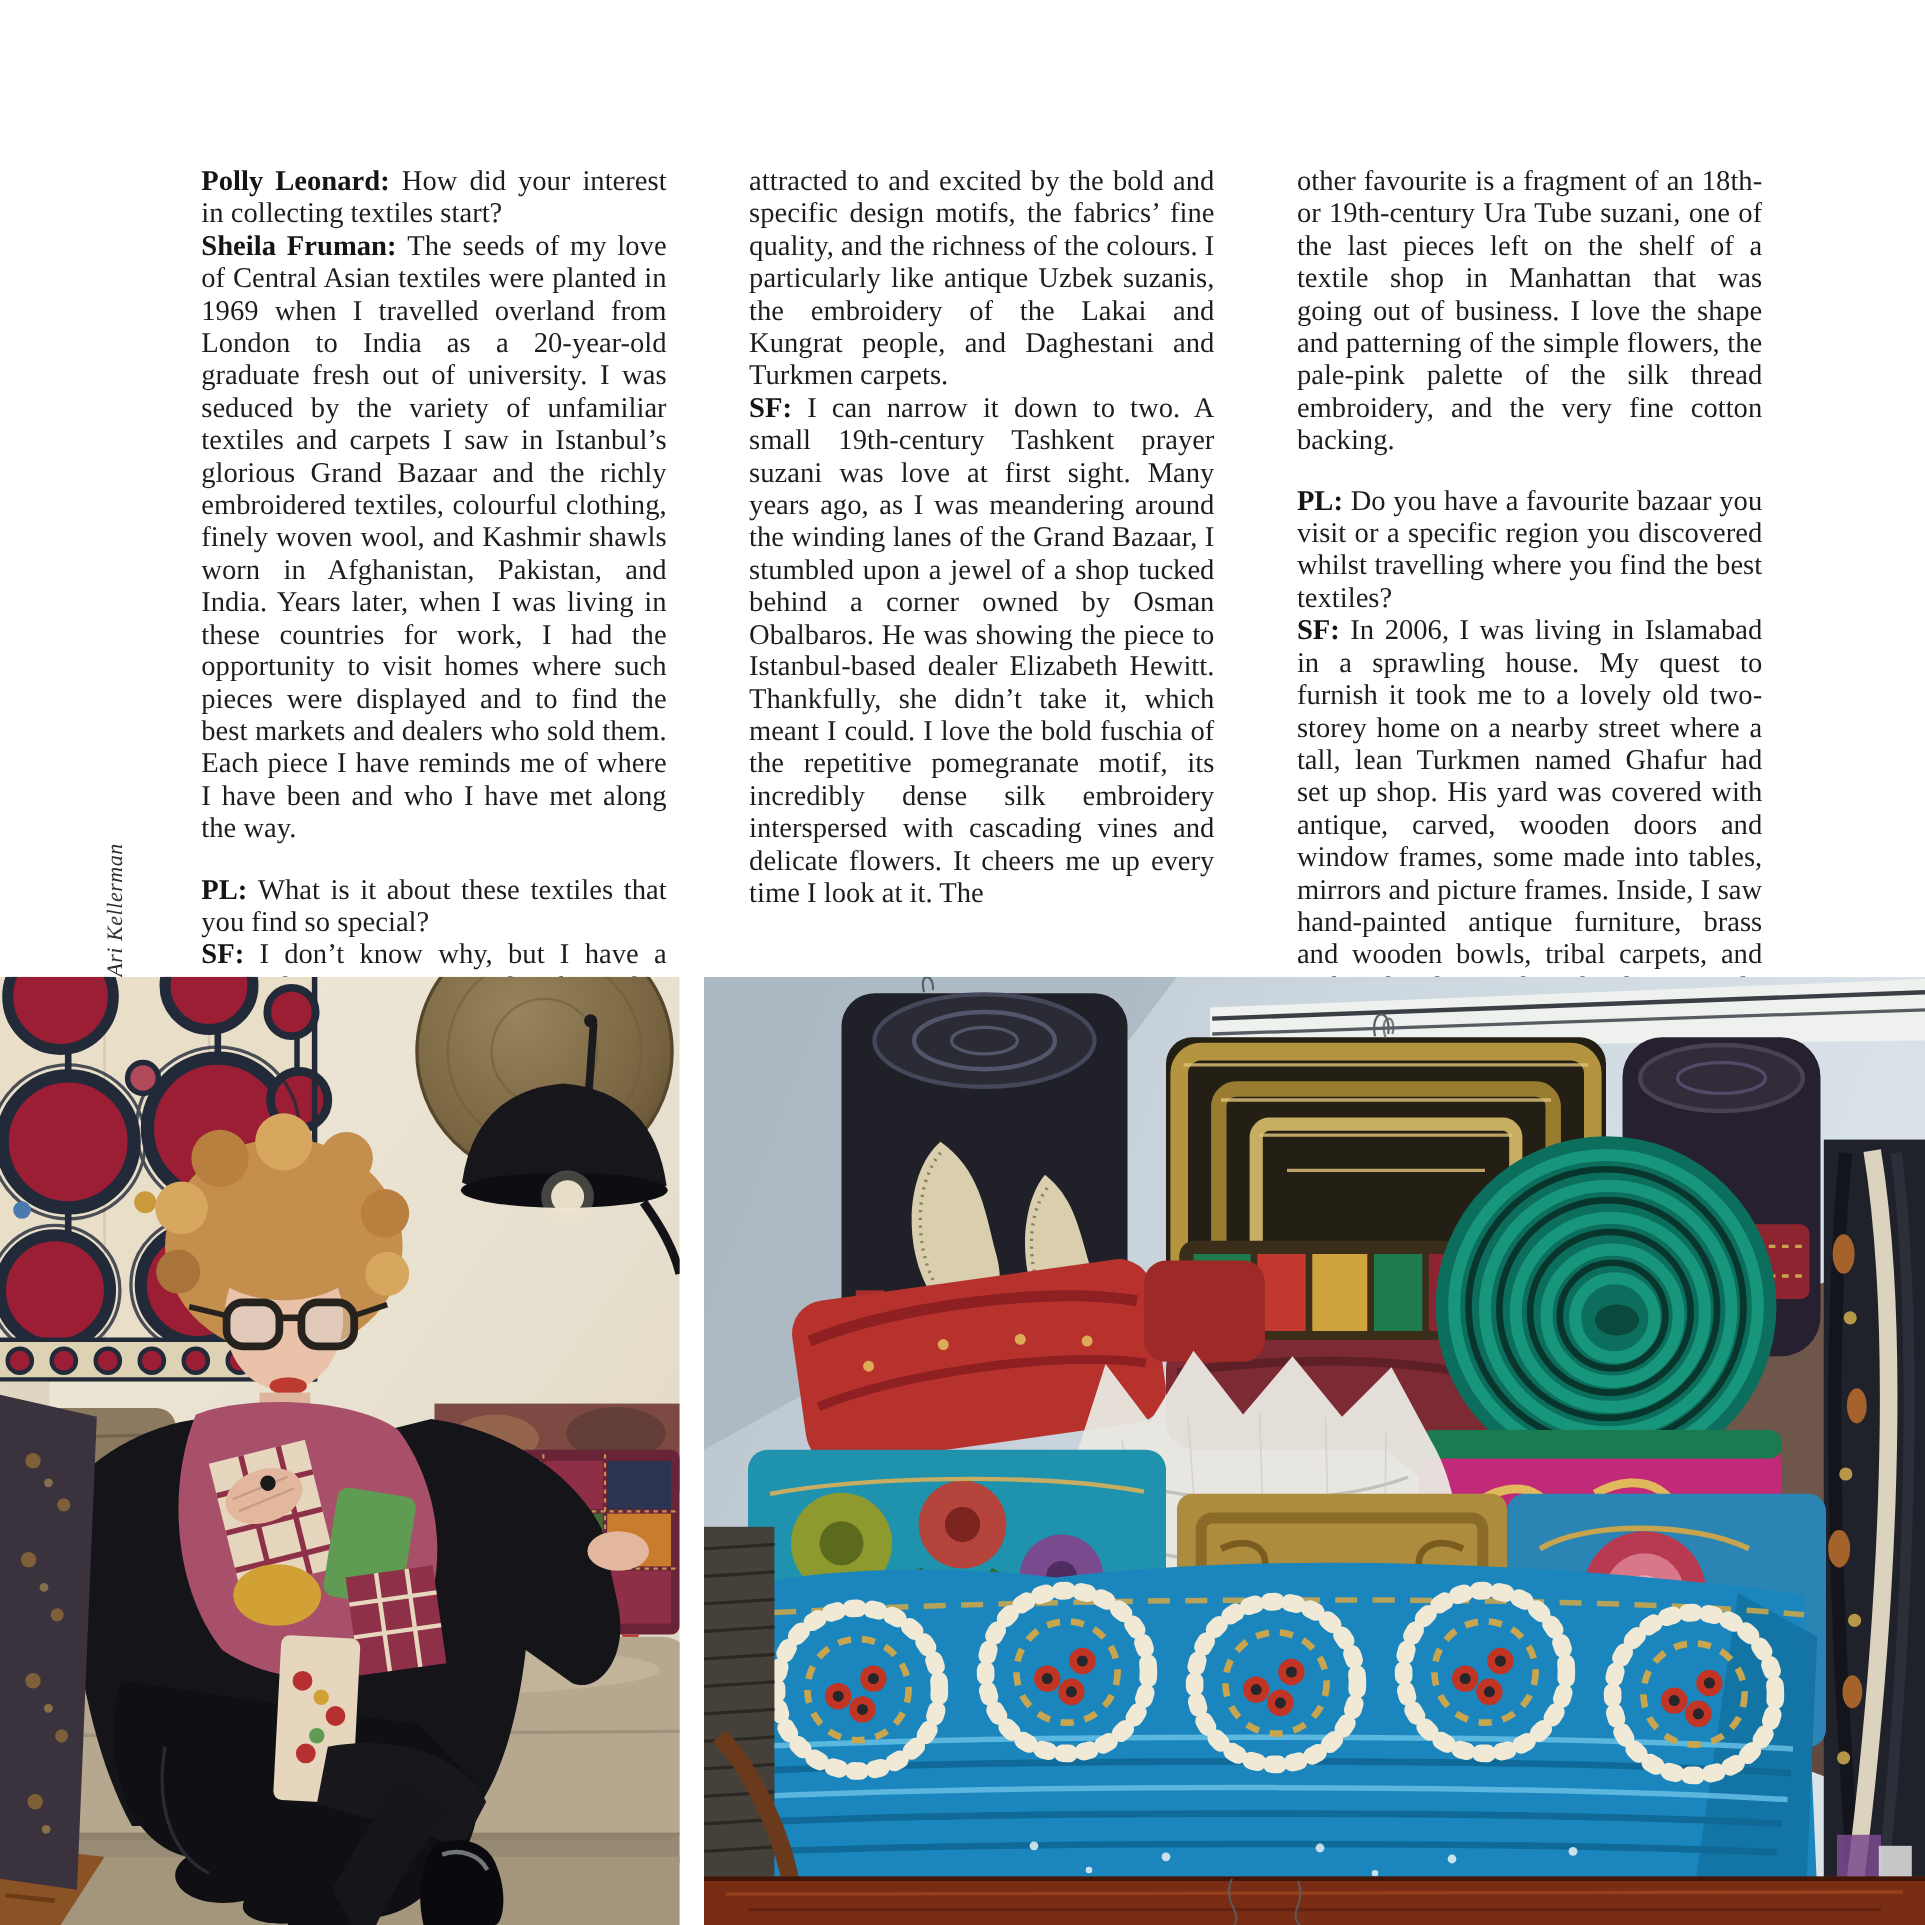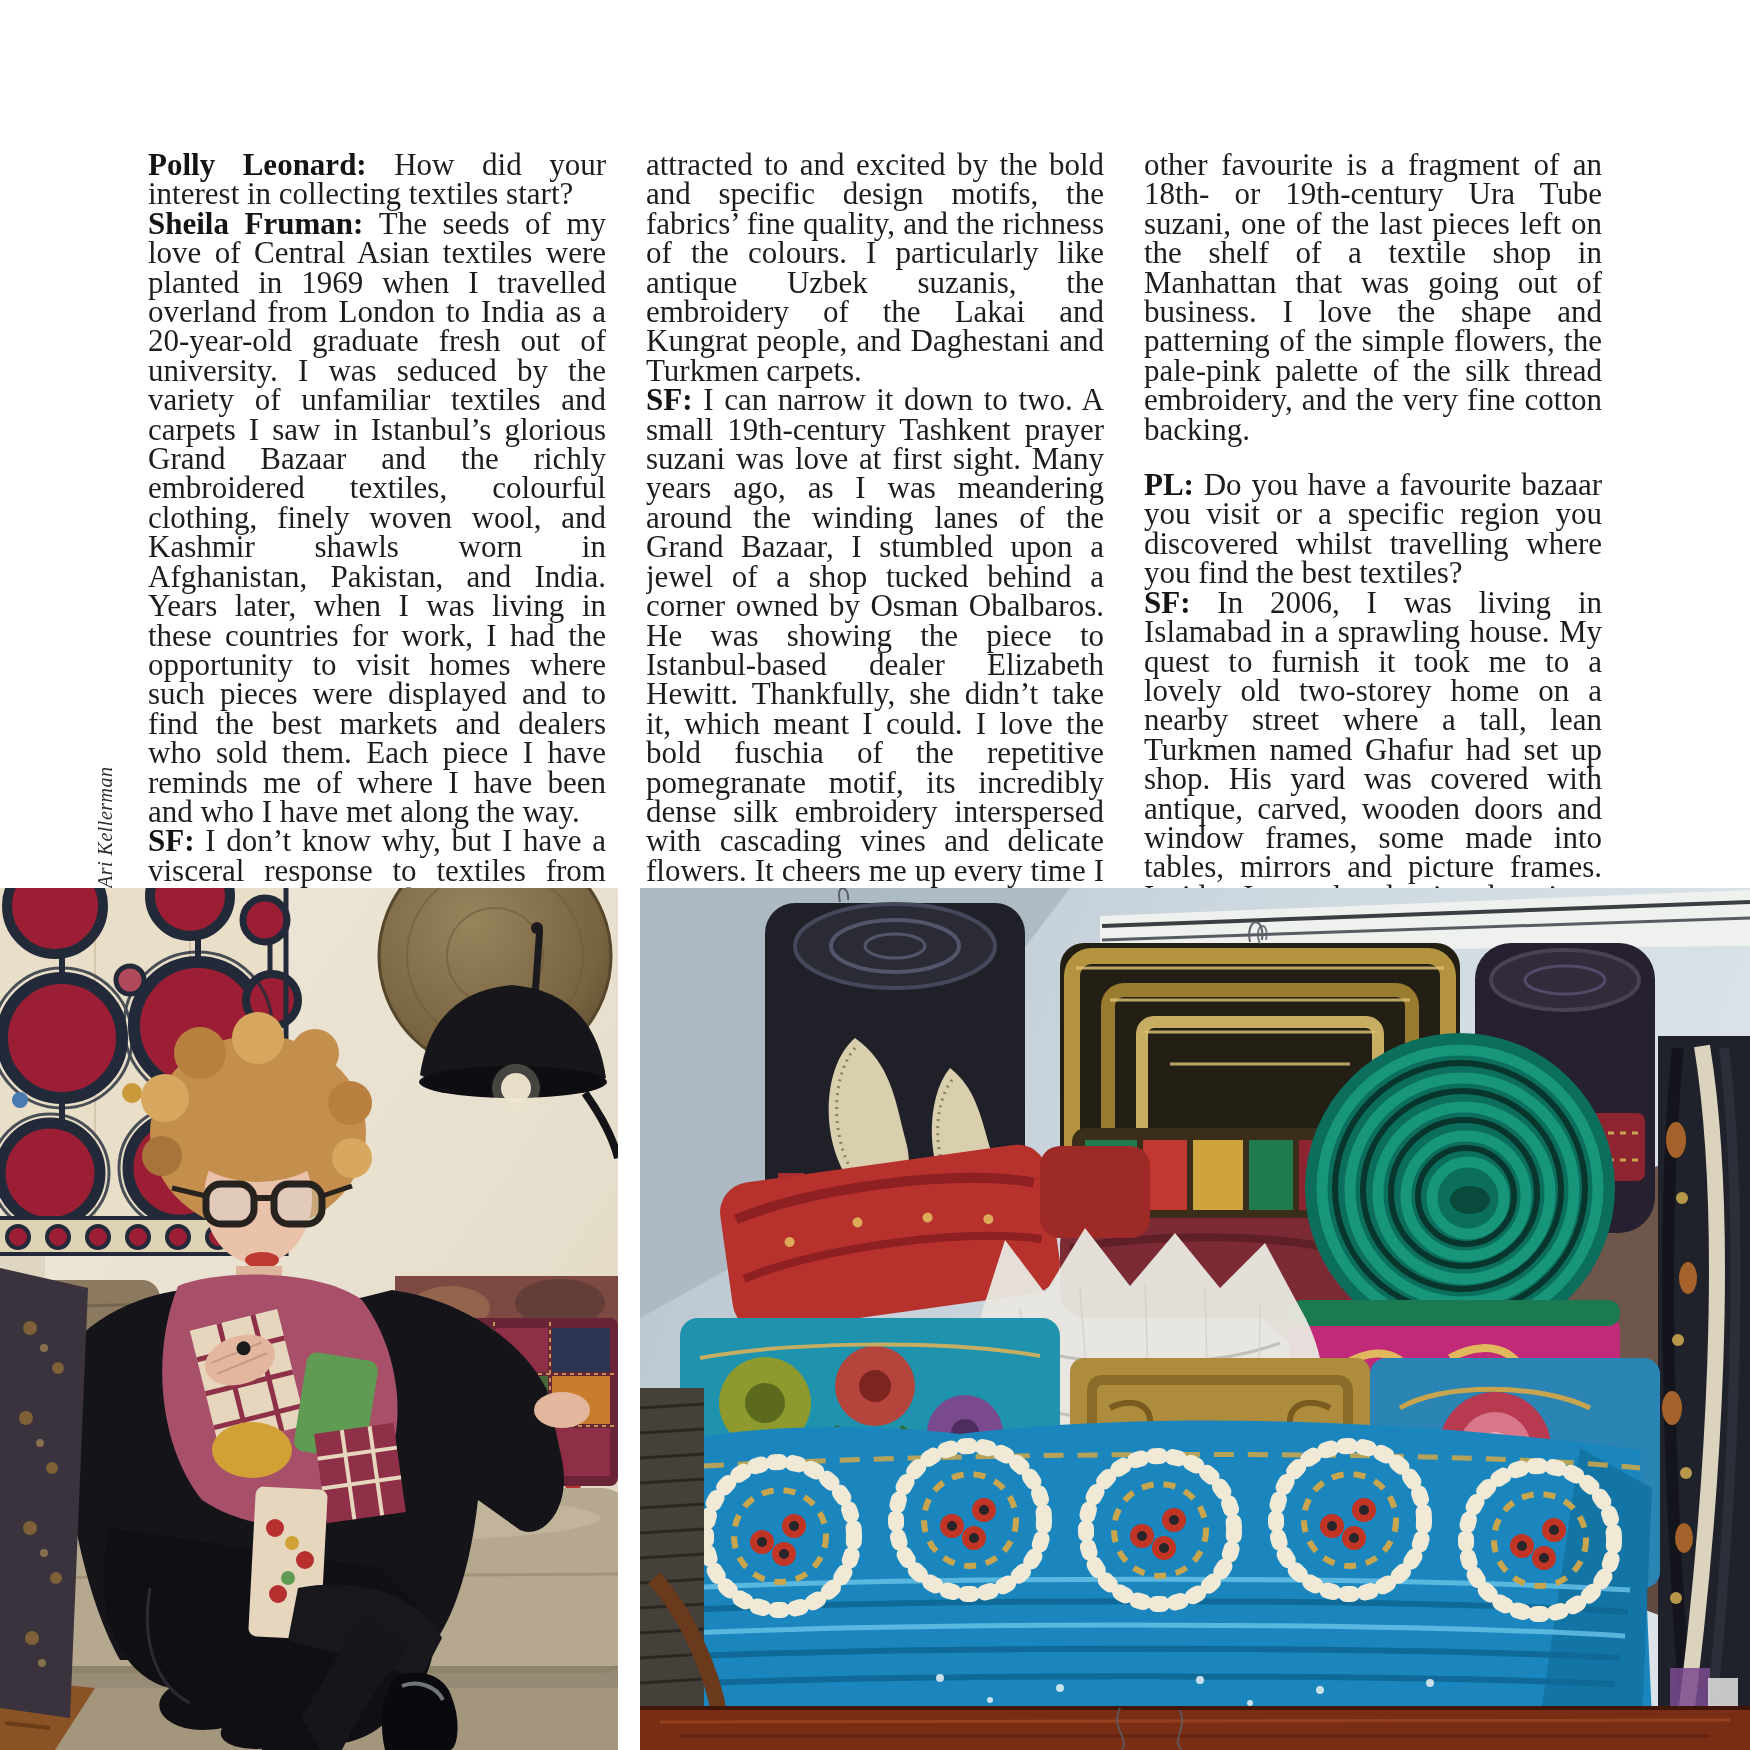--- a/index.html
+++ b/index.html
@@ -6,22 +6,23 @@
   body{
     width:1750px;height:1750px;position:relative;background:#ffffff;
     font-family:"Liberation Serif","DejaVu Serif",serif;overflow:hidden;
   }
   .article{
     position:absolute;top:150px;left:148px;width:1454px;height:738px;
     display:flex;gap:40px;
   }
   .col{
     width:458px;height:738px;overflow:hidden;
-    text-align:justify;font-size:31px;line-height:29.4px;color:#1d1d20;
+    text-align:justify;font-size:26px;line-height:29.4px;color:#1d1d20;
     text-justify:inter-word;
+    margin-left:35px;
   }
   .para{margin:0;}
   .para.gap{margin-top:26px;}
   .para b{font-weight:bold;color:#141416;}
   .marker{font-size:0.62em;color:#2f2f33;letter-spacing:0;}
   .credit{
     position:absolute;left:94px;top:738px;height:150px;width:26px;
     writing-mode:vertical-rl;transform:rotate(180deg);
     font-style:italic;font-size:20px;color:#2e2e30;letter-spacing:0.5px;
     white-space:nowrap;
@@ -31,20 +32,21 @@
   .photo-right{left:640px;width:1110px;}
   .photo svg{display:block;width:100%;height:100%;}
 </style>
 </head>
 <body>
 
 <div class="article">
   <div class="col">
       <p class="para"><b>Polly Leonard: </b>How did your interest in collecting textiles start?</p>
       <p class="para"><b>Sheila Fruman: </b>The seeds of my love of Central Asian textiles were planted in 1969 when I travelled overland from London to India as a 20-year-old graduate fresh out of university. I was seduced by the variety of unfamiliar textiles and carpets I saw in Istanbul’s glorious Grand Bazaar and the richly embroidered textiles, colourful clothing, finely woven wool, and Kashmir shawls worn in Afghanistan, Pakistan, and India. Years later, when I was living in these countries for work, I had the opportunity to visit homes where such pieces were displayed and to find the best markets and dealers who sold them. Each piece I have reminds me of where I have been and who I have met along the way.</p>
+      <p class="para gap"><b>PL: </b>What is it about these textiles that you find so special?</p>
       <p class="para"><b>SF: </b>I don’t know why, but I have a visceral response to textiles from that part of the world, in particular. I am instinctively</p>
     </div>
   <div class="col">
       <p class="para">attracted to and excited by the bold and specific design motifs, the fabrics’ fine quality, and the richness of the colours. I particularly like antique Uzbek suzanis, the embroidery of the Lakai and Kungrat people, and Daghestani and Turkmen carpets.</p>
       <p class="para"><b>SF: </b>I can narrow it down to two. A small 19th-century Tashkent prayer suzani was love at first sight. Many years ago, as I was meandering around the winding lanes of the Grand Bazaar, I stumbled upon a jewel of a shop tucked behind a corner owned by Osman Obalbaros. He was showing the piece to Istanbul-based dealer Elizabeth Hewitt. Thankfully, she didn’t take it, which meant I could. I love the bold fuschia of the repetitive pomegranate motif, its incredibly dense silk embroidery interspersed with cascading vines and delicate flowers. It cheers me up every time I look at it. The</p>
     </div>
   <div class="col">
       <p class="para">other favourite is a fragment of an 18th- or 19th-century Ura Tube suzani, one of the last pieces left on the shelf of a textile shop in Manhattan that was going out of business. I love the shape and patterning of the simple flowers, the pale-pink palette of the silk thread embroidery, and the very fine cotton backing.</p>
       <p class="para gap"><b>PL: </b>Do you have a favourite bazaar you visit or a specific region you discovered whilst travelling where you find the best textiles?</p>
       <p class="para"><b>SF: </b>In 2006, I was living in Islamabad in a sprawling house. My quest to furnish it took me to a lovely old two-storey home on a nearby street where a tall, lean Turkmen named Ghafur had set up shop. His yard was covered with antique, carved, wooden doors and window frames, some made into tables, mirrors and picture frames. Inside, I saw hand-painted antique furniture, brass and wooden bowls, tribal carpets, and embroidered textiles he’d routinely bring back from trips to Central Asia.<span class="marker"> ▶</span></p>

